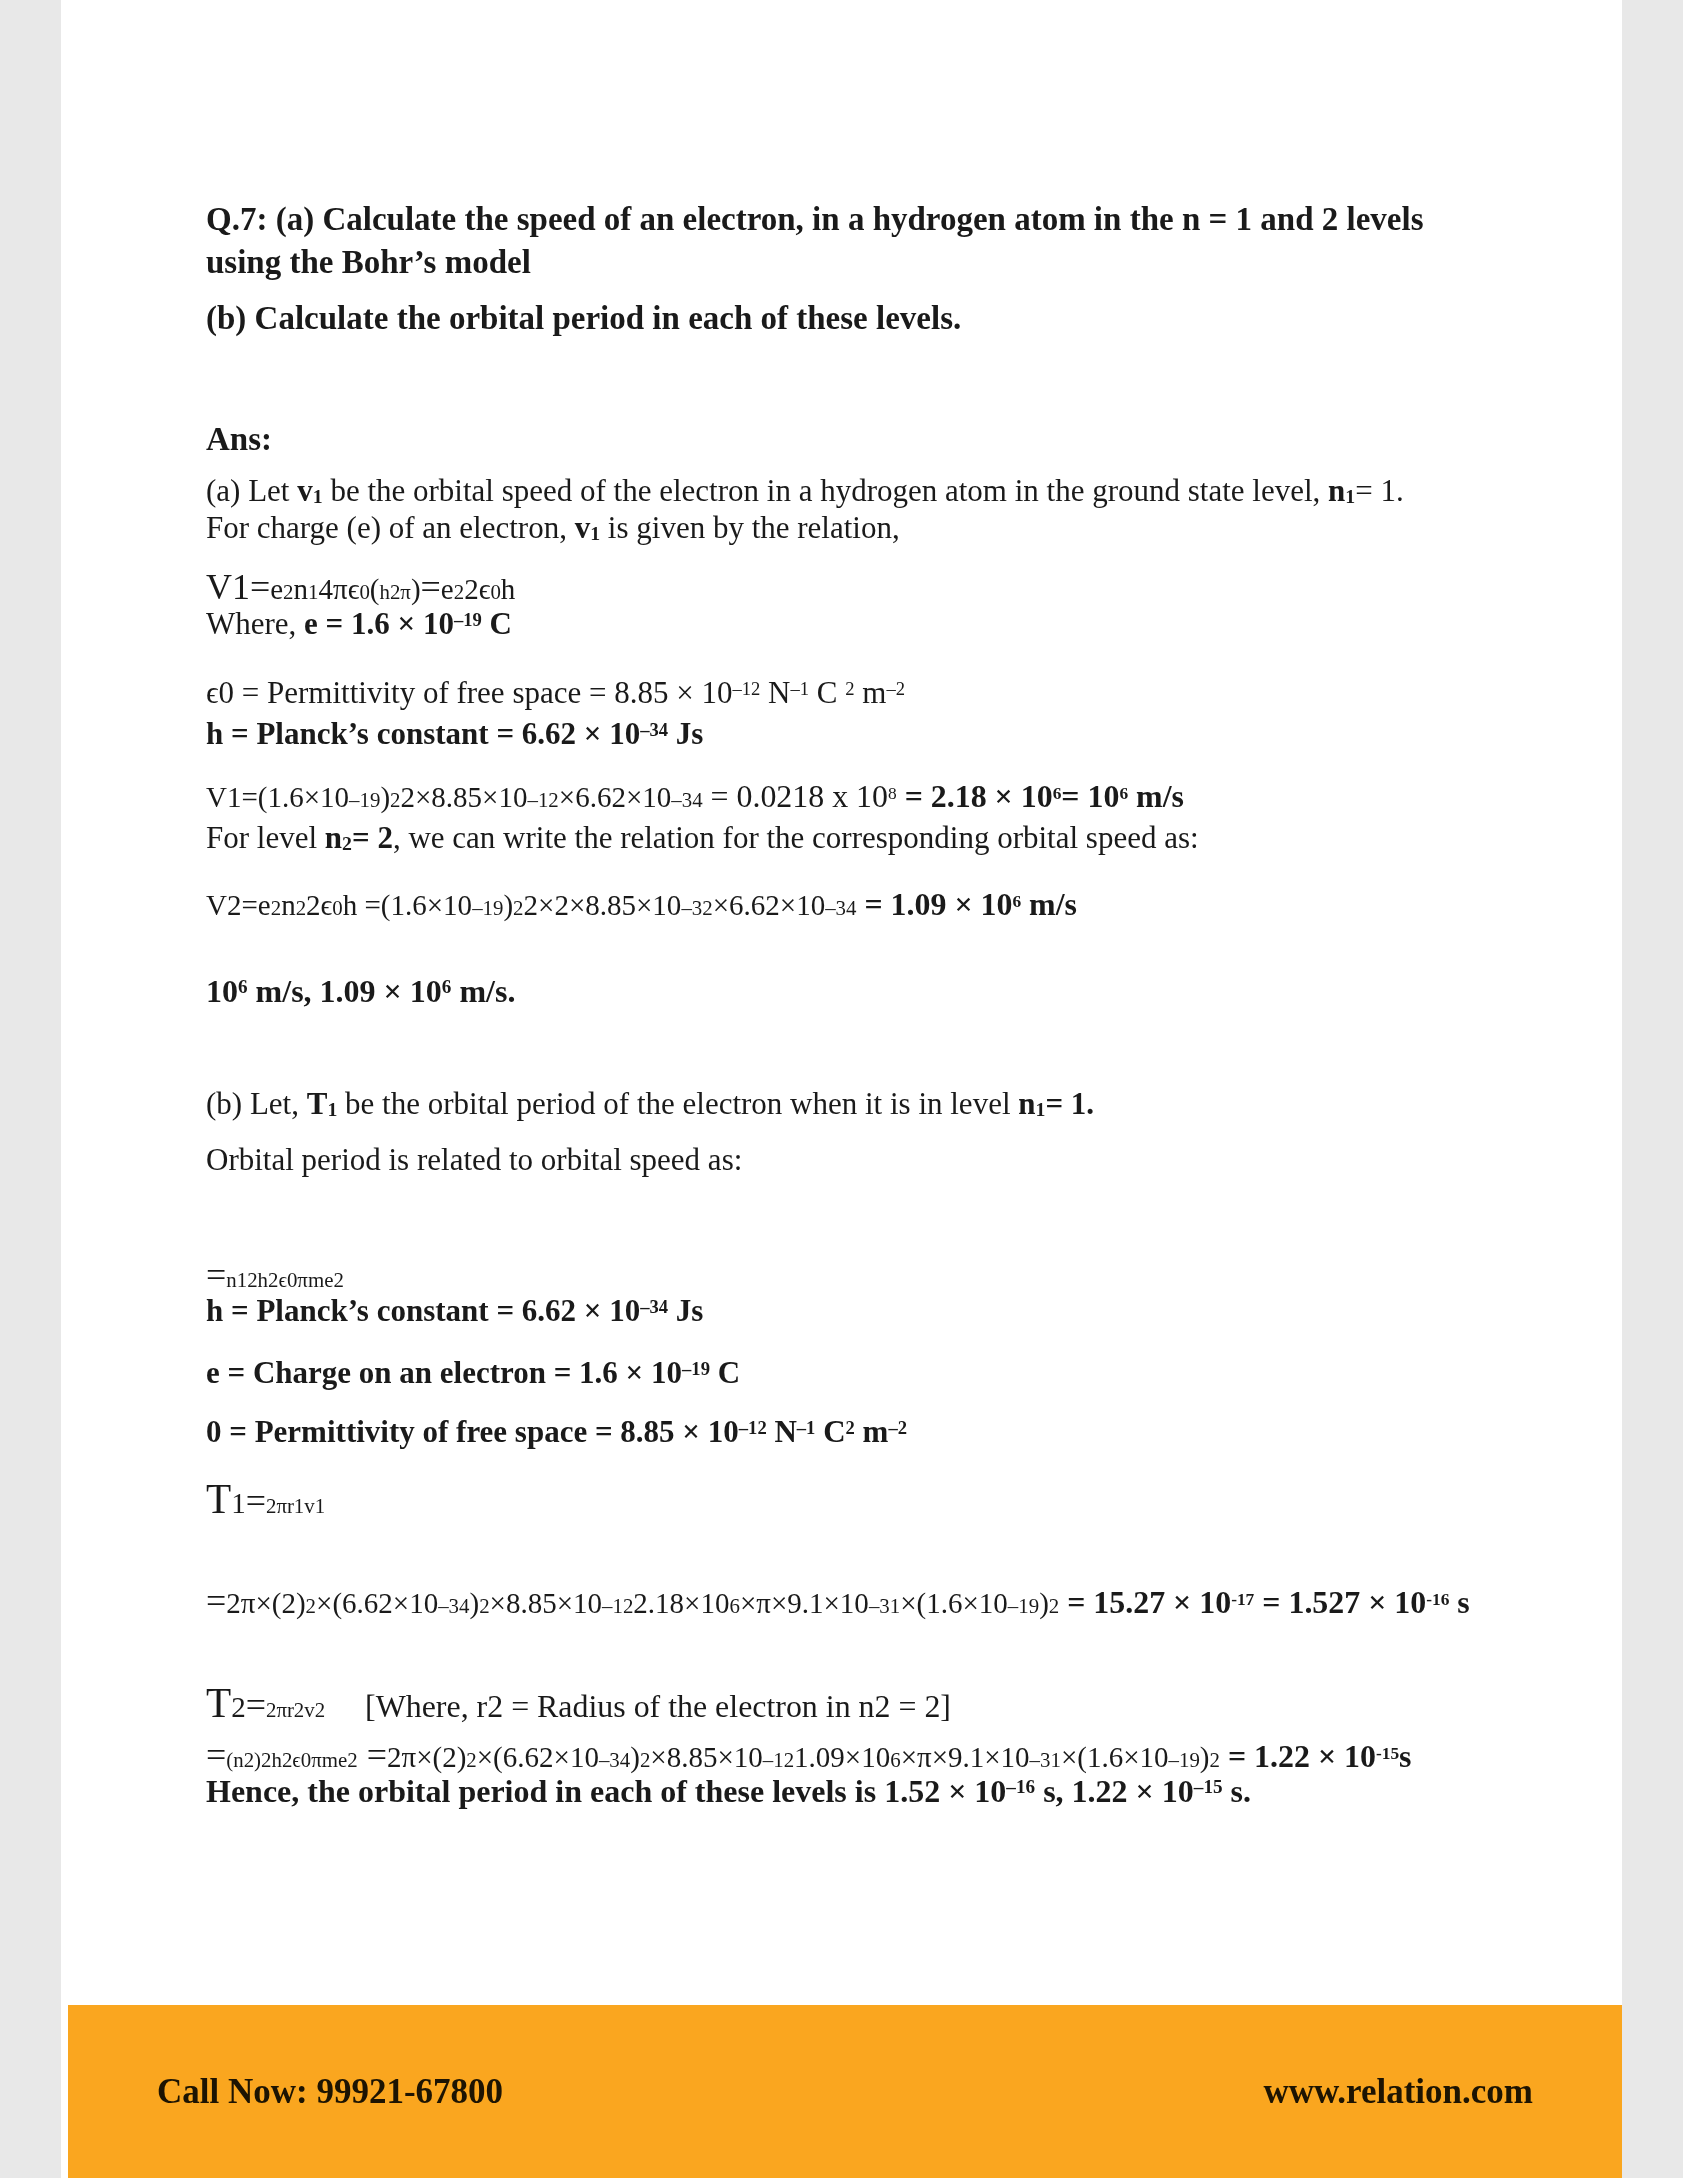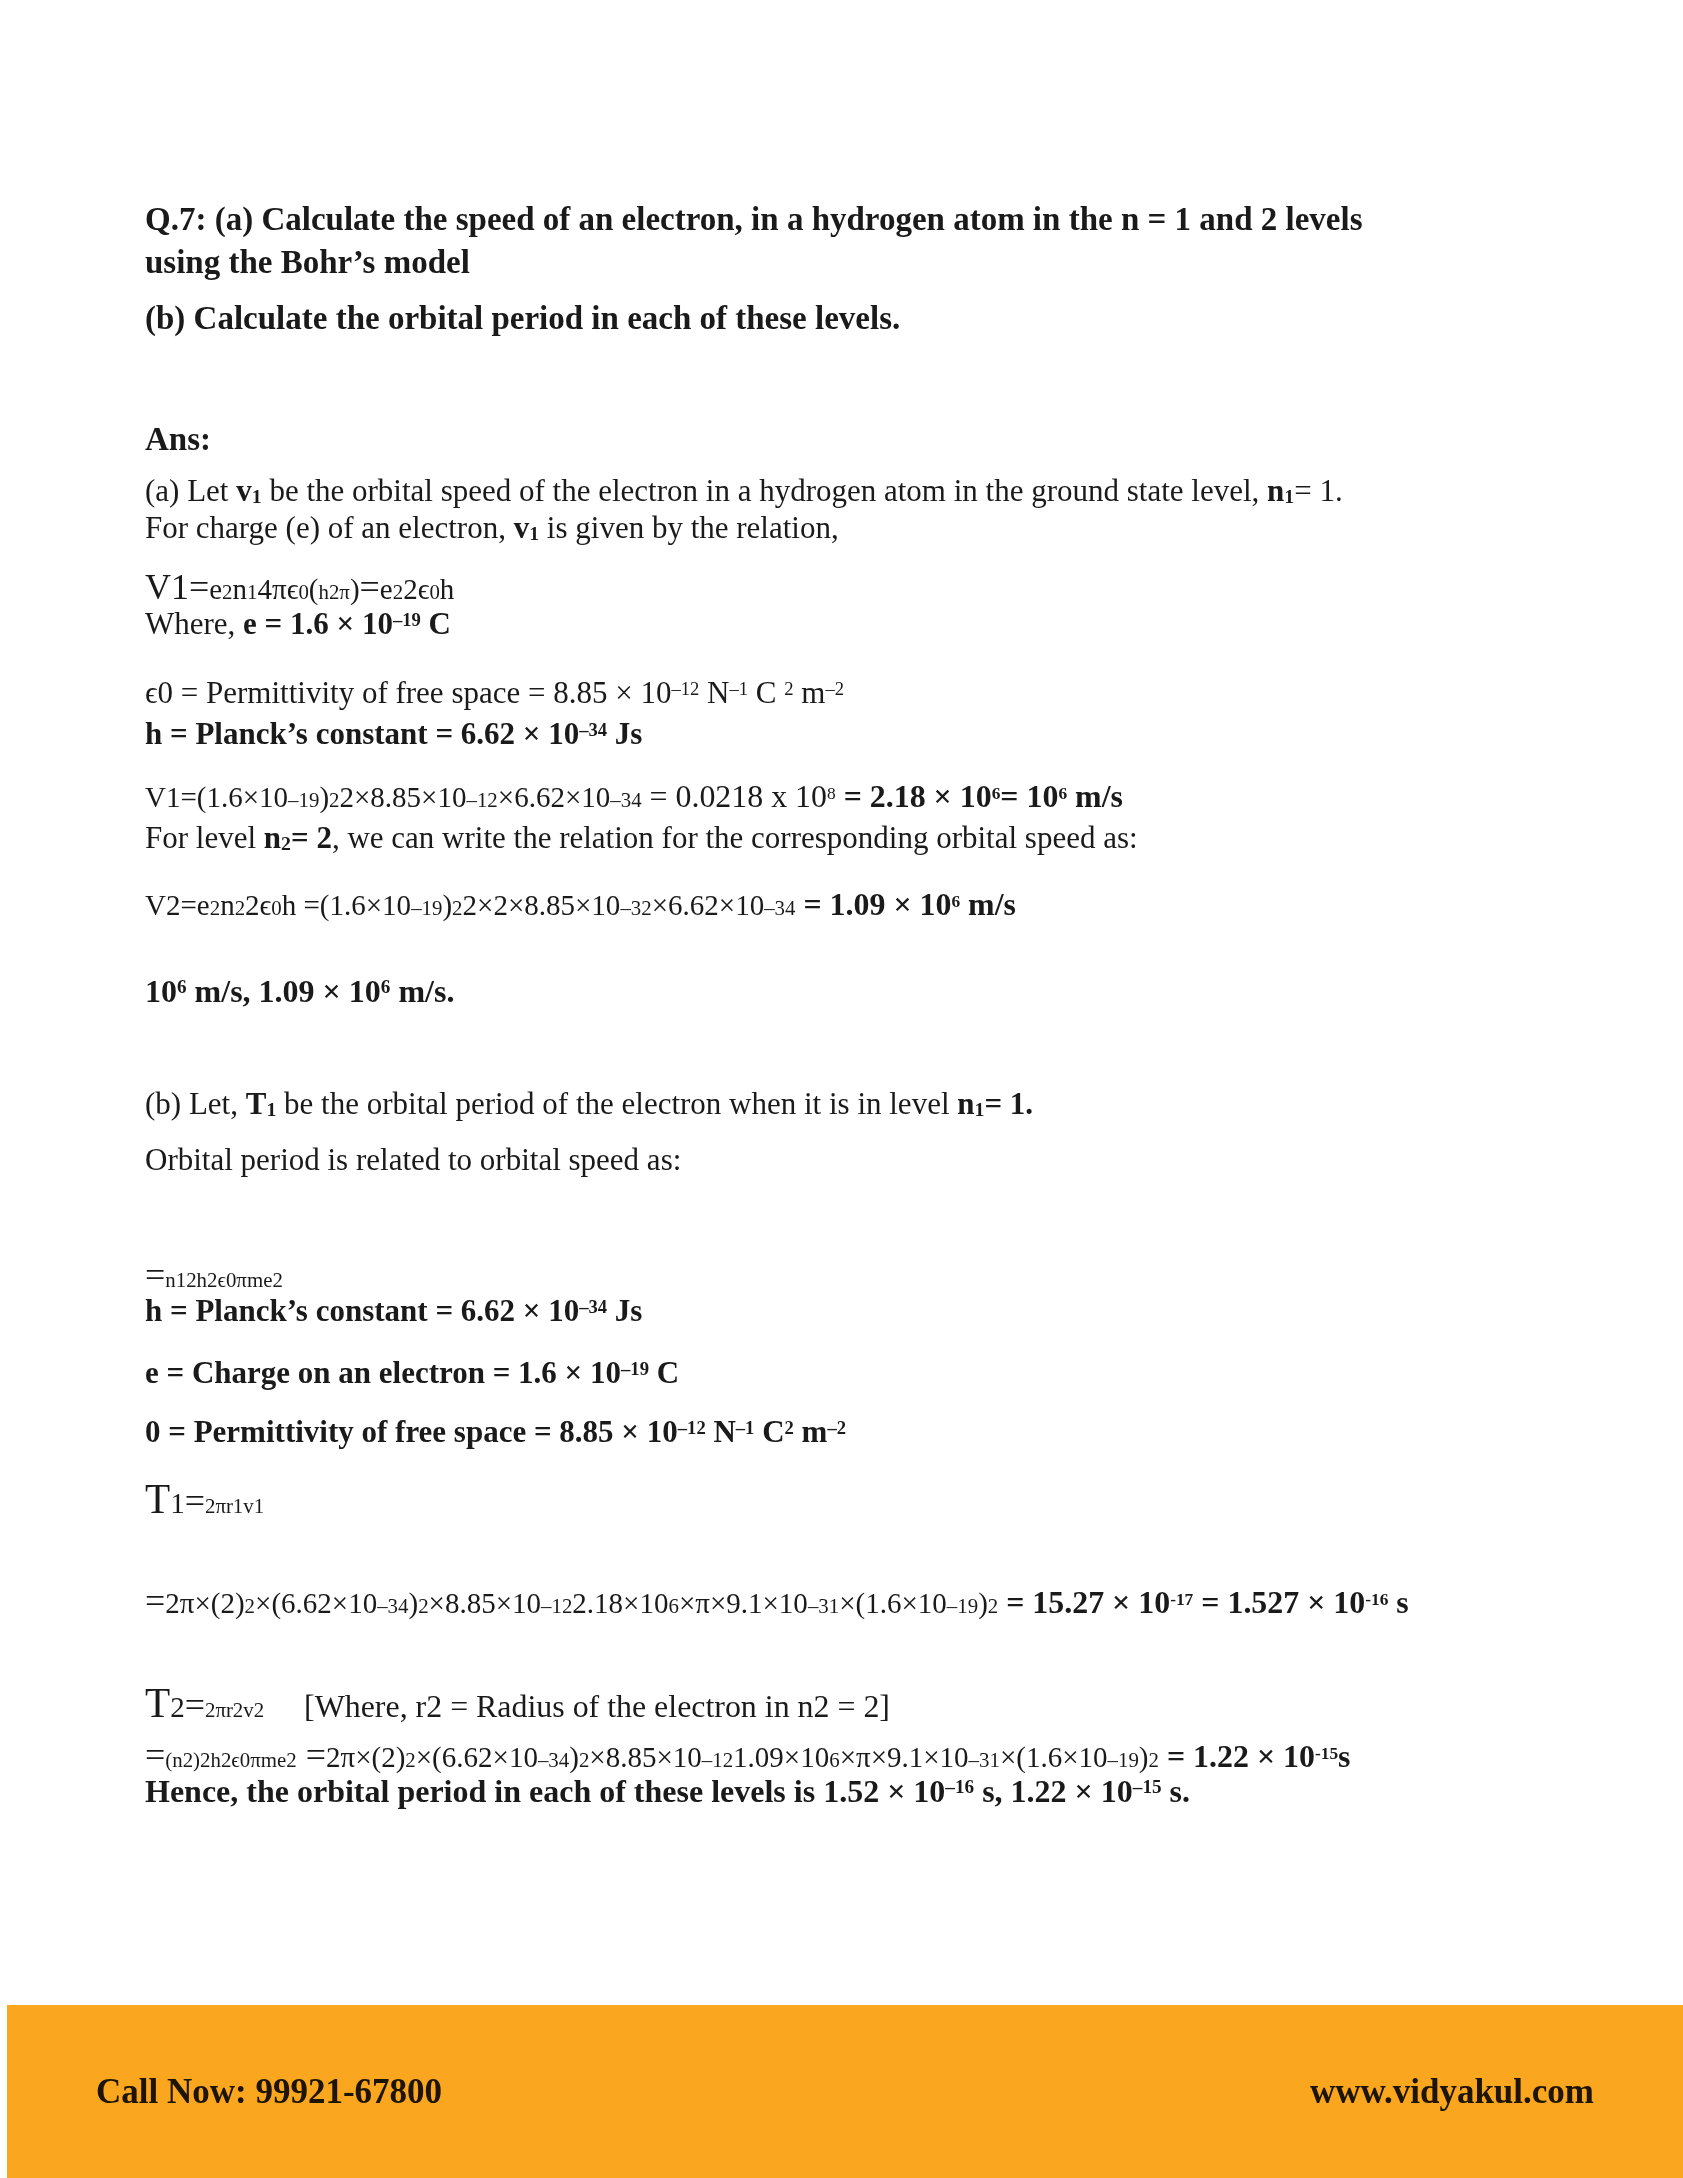--- a/index.html
+++ b/index.html
@@ -1,17 +1,17 @@
 <!DOCTYPE html>
 <html><head>
 <meta charset="utf-8">
 <style>
   html,body{margin:0;padding:0;background:#e8e8e8;}
   .page{
-    position:relative;width:1683px;height:2178px;margin:0 auto;
+    position:relative;width:1561px;height:2178px;margin:0 auto;
     background:#ffffff;overflow:hidden;
     font-family:"Liberation Serif", serif;color:#1a1a1a;text-align:center;
   }
   .line{position:absolute;left:145px;white-space:nowrap;line-height:1.15;}
   
   .t-q    {font-size:33px;font-weight:bold;}
   .t-body {font-size:31px;}
   .t-hence{font-size:32px;font-weight:bold;}
   .t-fx   {font-size:29px;}
   
@@ -70,17 +70,17 @@
 
   <div class="line t-fx" style="top:1476px"><span class="sg-xl">T</span><span class="sg-md">1</span><span class="sg-lg">=</span><span class="sg-sm">2πr1v1</span></div>
   <div class="line t-fx" style="top:1581px"><span class="sg-lg">=</span><span class="sg-md">2π×(2)</span><span class="sg-sm">2</span><span class="sg-md">×(6.62×10</span><span class="sg-sm">–34</span><span class="sg-md">)</span><span class="sg-sm">2</span><span class="sg-md">×8.85×10</span><span class="sg-sm">–12</span><span class="sg-md">2.18×10</span><span class="sg-sm">6</span><span class="sg-md">×π×9.1×10</span><span class="sg-sm">–31</span><span class="sg-md">×(1.6×10</span><span class="sg-sm">–19</span><span class="sg-md">)</span><span class="sg-sm">2</span><span class="sg-blg"> = </span><span class="sg-blg">15.27 × 10</span><span class="sg-bsup">-17</span><span class="sg-blg"> = </span><span class="sg-blg">1.527 × 10</span><span class="sg-bsup">-16</span><span class="sg-blg"> s</span></div>
 
   <div class="line t-fx" style="top:1680px"><span class="sg-xl">T</span><span class="sg-md">2</span><span class="sg-lg">=</span><span class="sg-sm">2πr2v2</span><span class="sg-rlg">  [Where, r2 = Radius of the electron in n2 = 2]</span></div>
   <div class="line t-fx" style="top:1735px"><span class="sg-lg">=</span><span class="sg-sm">(n2)2h2ϵ0πme2</span><span class="sg-lg"> =</span><span class="sg-md">2π×(2)</span><span class="sg-sm">2</span><span class="sg-md">×(6.62×10</span><span class="sg-sm">–34</span><span class="sg-md">)</span><span class="sg-sm">2</span><span class="sg-md">×8.85×10</span><span class="sg-sm">–12</span><span class="sg-md">1.09×10</span><span class="sg-sm">6</span><span class="sg-md">×π×9.1×10</span><span class="sg-sm">–31</span><span class="sg-md">×(1.6×10</span><span class="sg-sm">–19</span><span class="sg-md">)</span><span class="sg-sm">2</span><span class="sg-blg"> = </span><span class="sg-blg">1.22 × 10</span><span class="sg-bsup">-15</span><span class="sg-blg">s</span></div>
   <div class="line t-hence" style="top:1773px"><span class="sg-b">Hence, the orbital period in each of these levels is 1.52 × 10</span><span class="sg-bsup">–16</span><span class="sg-b"> s, 1.22 × 10</span><span class="sg-bsup">–15</span><span class="sg-b"> s.</span></div>
 
   <div class="footer" style="background: rgb(250, 166, 31); color: rgb(29, 20, 2);">
     <span class="ftxt">Call Now: 99921-67800</span>
-    <span class="ftxt">www.vidyakul.com</span>
+    <span class="ftxt">www.relation.com</span>
   </div>
 
 </div>
 
 
 </body></html>

